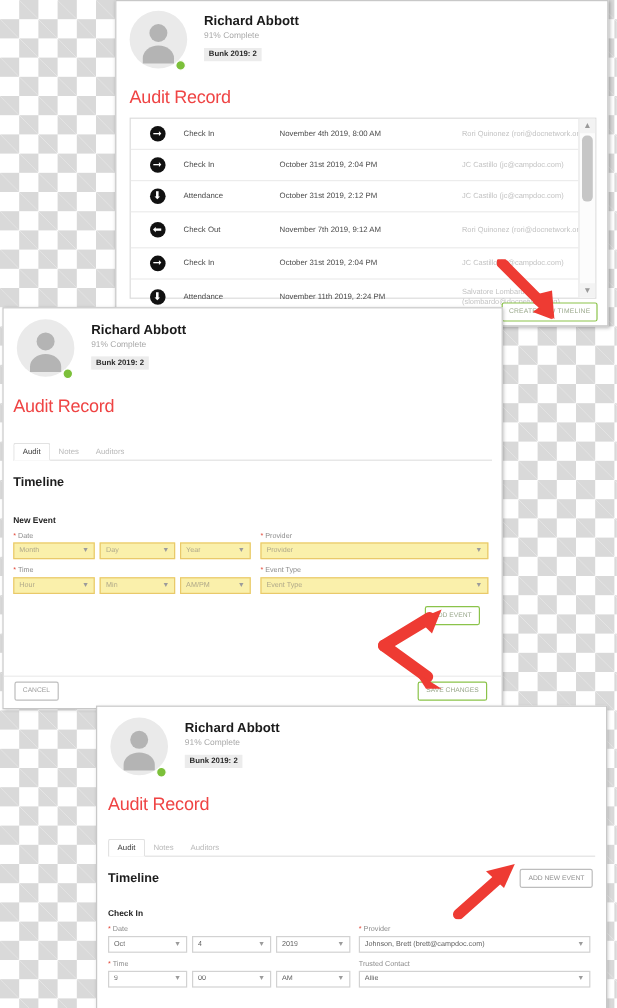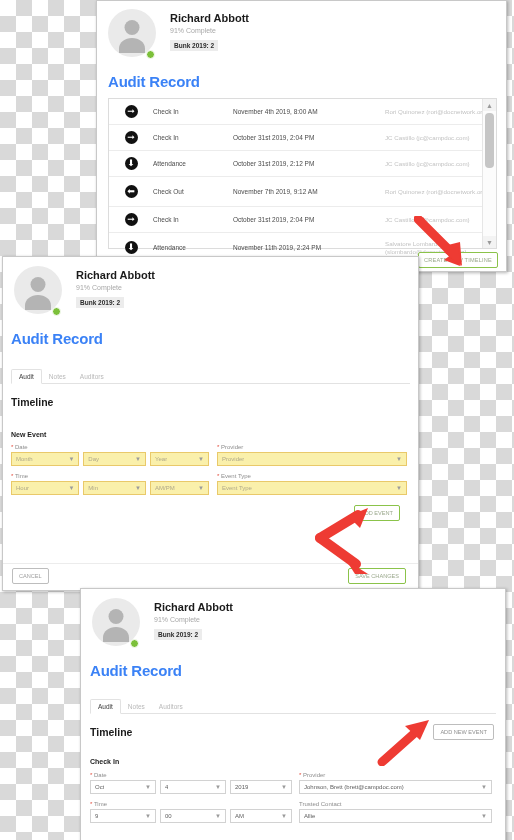--- a/index.html
+++ b/index.html
@@ -21,21 +21,21 @@
   
   .prof{display:flex;align-items:flex-start;}
   .avatar-wrap{position:relative;flex:0 0 auto;}
   .avatar{border-radius:50%;background:#eaeaea;position:relative;overflow:hidden;}
   .avatar .head{position:absolute;left:50%;transform:translateX(-50%);border-radius:50%;background:#b4b4b4;}
   .avatar .body{position:absolute;left:50%;transform:translateX(-50%);background:#b4b4b4;border-radius:50% 50% 0 0 / 70% 70% 0 0;}
   .status-dot{position:absolute;border-radius:50%;background:#7cc03a;border:1px solid #fff;}
   .pname{font-weight:bold;color:#1b1b1b;}
   .pcomplete{color:#a8a8a8;}
   .pbunk{display:inline-block;background:#ececec;color:#2b2b2b;font-weight:bold;}
-  .hrec{font-weight:bold;color:#3b82f6;letter-spacing:-.2px;}
+  .hrec{font-weight:normal;color:#ef4444;letter-spacing:-.2px;}
   
   .tbl{border:1px solid #dcdcdc;background:#fff;}
   .trow{display:flex;align-items:center;border-bottom:1px solid #ececec;}
   .trow:last-child{border-bottom:none;}
   .c-icon{flex:0 0 auto;display:flex;align-items:center;justify-content:center;}
   .circ{border-radius:50%;background:#111;color:#fff;display:flex;align-items:center;justify-content:center;line-height:1;}
   .c-type{flex:0 0 auto;color:#4a4a4a;}
   .c-date{flex:1 1 auto;color:#4a4a4a;}
   .c-user{flex:0 0 auto;color:#c3c3c3;line-height:1.25;}
   

